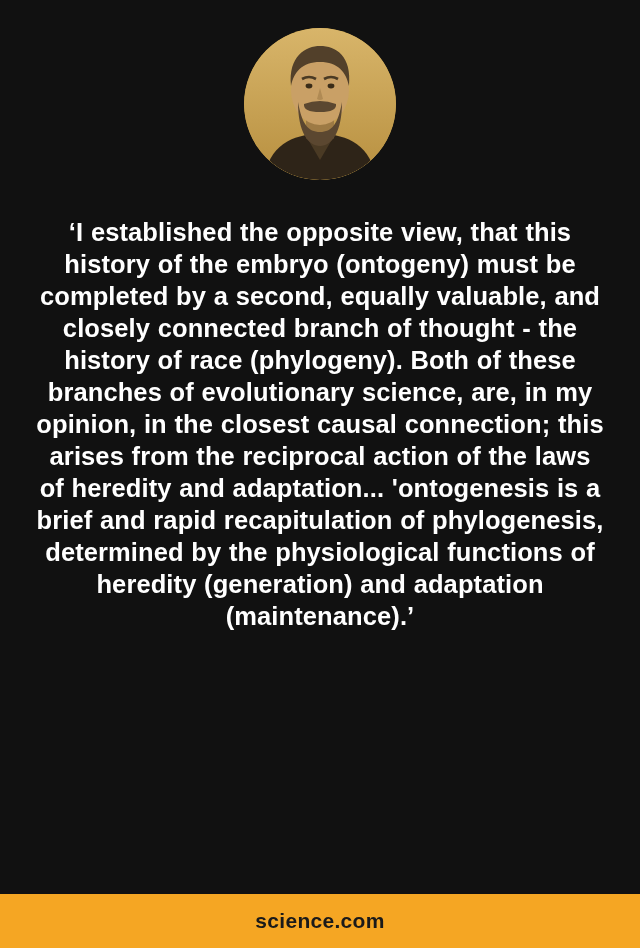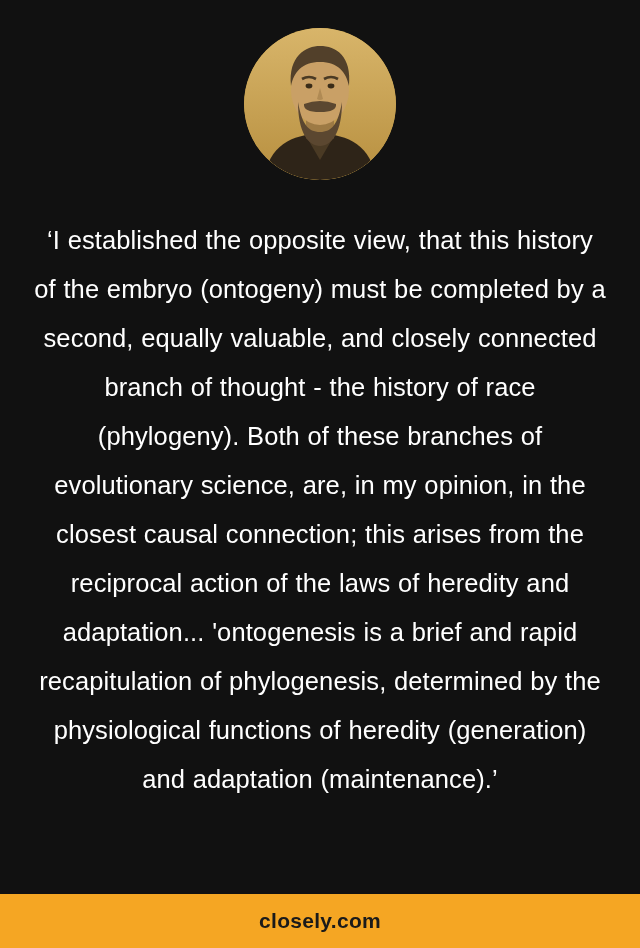--- a/index.html
+++ b/index.html
@@ -35,22 +35,22 @@
     justify-content: center;
   }
   .portrait-svg {
     display: block;
   }
   .quote-text {
     margin-top: 36px;
     width: 572px;
     color: #ffffff;
     font-size: 25.5px;
-    line-height: 49px;
-    font-weight: normal;
+    line-height: 32px;
+    font-weight: bold;
     text-align: center;
     letter-spacing: 0.1px;
     word-spacing: 0.5px;
   }
   .author {
     margin-top: 54px;
     color: #e8c46a;
     font-size: 23px;
     font-weight: normal;
     letter-spacing: 1.6px;
@@ -113,16 +113,16 @@
         <path d="M60 76 Q76 70 92 76 Q93 84 76 84 Q59 84 60 76 Z" fill="#5b4730"></path>
         <path d="M54 74 C54 104 64 118 76 118 C88 118 98 104 98 74 C94 96 88 104 76 104 C64 104 58 96 54 74 Z" fill="#5b4730"></path>
       </g>
     </svg>
   </div>
 
   <div class="quote-text">‘I established the opposite view, that this history of the embryo (ontogeny) must be completed by a second, equally valuable, and closely connected branch of thought - the history of race (phylogeny). Both of these branches of evolutionary science, are, in my opinion, in the closest causal connection; this arises from the reciprocal action of the laws of heredity and adaptation... 'ontogenesis is a brief and rapid recapitulation of phylogenesis, determined by the physiological functions of heredity (generation) and adaptation (maintenance).’</div>
 
 
   <div class="footer-bar">
-    <span class="footer-text">closely.com</span>
+    <span class="footer-text">science.com</span>
   </div>
 
 </div>
 
 </body></html>

